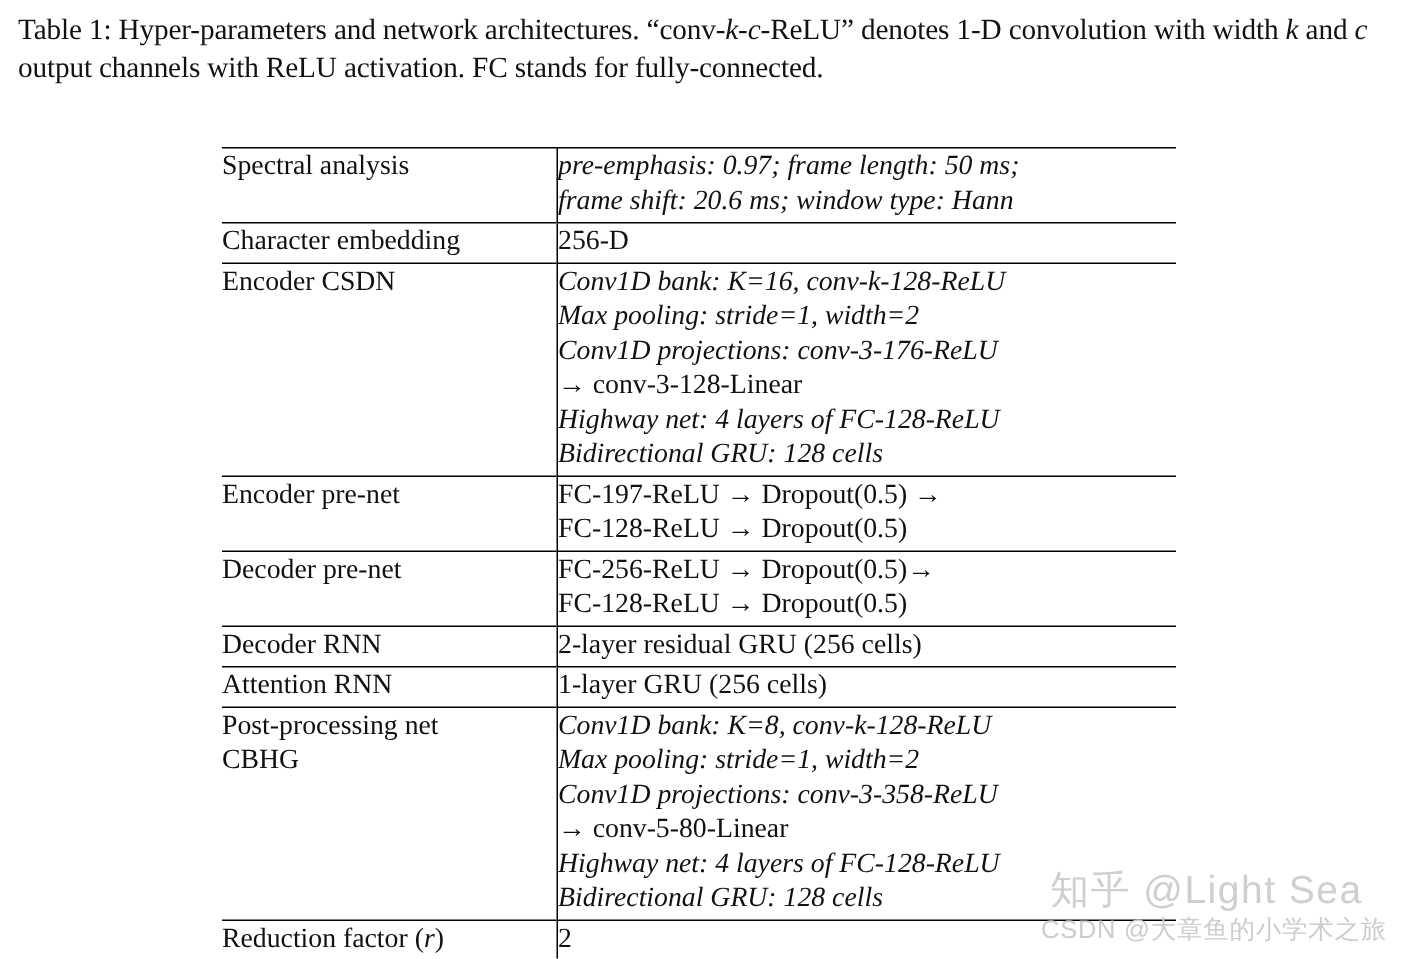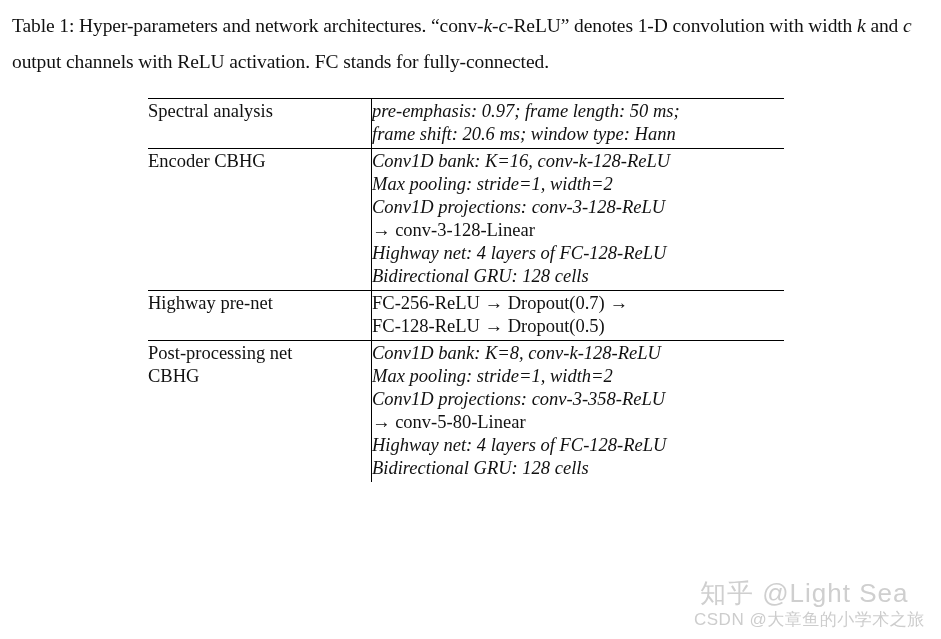--- a/index.html
+++ b/index.html
@@ -23,21 +23,21 @@
     background: #ffffff;
   }
 
   
   .caption {
     position: absolute;
     left: 12px;
     top: 8px;
     width: 920px;
     font-size: 19.5px;
-    line-height: 36px;
+    line-height: 25px;
     text-align: left;
     color: #111111;
     letter-spacing: -0.1px;
   }
   .caption i { font-style: italic; }
 
   
   .table-wrap {
     position: absolute;
     left: 148px;
@@ -115,63 +115,104 @@
         <tr class="rule-top">
           <td class="lbl">
             <span class="line">Spectral analysis</span>
           </td>
           <td class="val">
             <span class="line"><i>pre-emphasis: 0.97; frame length: 50 ms;</i></span>
             <span class="line"><i>frame shift: 20.6 ms; window type: Hann</i></span>
           </td>
         </tr>
 
-
-        <tr class="rule-top">
-          <td class="lbl">
-            <span class="line">Encoder CBHG</span>
+        <tr class="rule-top">
+          <td class="lbl">
+            <span class="line">Character embedding</span>
+          </td>
+          <td class="val">
+            <span class="line">256-D</span>
+          </td>
+        </tr>
+
+        <tr class="rule-top">
+          <td class="lbl">
+            <span class="line">Encoder CSDN</span>
           </td>
           <td class="val">
             <span class="line"><i>Conv1D bank:  K=16, conv-k-128-ReLU</i></span>
             <span class="line"><i>Max pooling: stride=1, width=2</i></span>
-            <span class="line"><i>Conv1D projections: conv-3-128-ReLU</i></span>
+            <span class="line"><i>Conv1D projections: conv-3-176-ReLU</i></span>
             <span class="line">→ conv-3-128-Linear</span>
             <span class="line"><i>Highway net: 4 layers of FC-128-ReLU</i></span>
             <span class="line"><i>Bidirectional GRU: 128 cells</i></span>
           </td>
         </tr>
 
         <tr class="rule-top">
           <td class="lbl">
-            <span class="line">Highway pre-net</span>
-          </td>
-          <td class="val">
-            <span class="line">FC-256-ReLU → Dropout(0.7) →</span>
+            <span class="line">Encoder pre-net</span>
+          </td>
+          <td class="val">
+            <span class="line">FC-197-ReLU → Dropout(0.5) →</span>
             <span class="line">FC-128-ReLU → Dropout(0.5)</span>
           </td>
         </tr>
 
-
-
+        <tr class="rule-top">
+          <td class="lbl">
+            <span class="line">Decoder pre-net</span>
+          </td>
+          <td class="val">
+            <span class="line">FC-256-ReLU → Dropout(0.5)→</span>
+            <span class="line">FC-128-ReLU → Dropout(0.5)</span>
+          </td>
+        </tr>
+
+        <tr class="rule-top">
+          <td class="lbl">
+            <span class="line">Decoder RNN</span>
+          </td>
+          <td class="val">
+            <span class="line">2-layer residual GRU (256 cells)</span>
+          </td>
+        </tr>
+
+        <tr class="rule-top">
+          <td class="lbl">
+            <span class="line">Attention RNN</span>
+          </td>
+          <td class="val">
+            <span class="line">1-layer GRU (256 cells)</span>
+          </td>
+        </tr>
 
         <tr class="rule-top">
           <td class="lbl">
             <span class="line">Post-processing net</span>
             <span class="line">CBHG</span>
           </td>
           <td class="val">
             <span class="line"><i>Conv1D bank:  K=8, conv-k-128-ReLU</i></span>
             <span class="line"><i>Max pooling: stride=1, width=2</i></span>
             <span class="line"><i>Conv1D projections: conv-3-358-ReLU</i></span>
             <span class="line">→ conv-5-80-Linear</span>
             <span class="line"><i>Highway net: 4 layers of FC-128-ReLU</i></span>
             <span class="line"><i>Bidirectional GRU: 128 cells</i></span>
           </td>
         </tr>
 
+        <tr class="rule-top rule-bot">
+          <td class="lbl">
+            <span class="line"><span>Reduction factor (</span><i class="mathit">r</i><span>)</span></span>
+          </td>
+          <td class="val">
+            <span class="line">2</span>
+          </td>
+        </tr>
 
       </tbody>
     </table>
   </div>
 
   <div class="wm wm-csdn">CSDN @大章鱼的小学术之旅</div>
   <div class="wm wm-zhihu">知乎 @Light Sea</div>
 
 </div>
 

